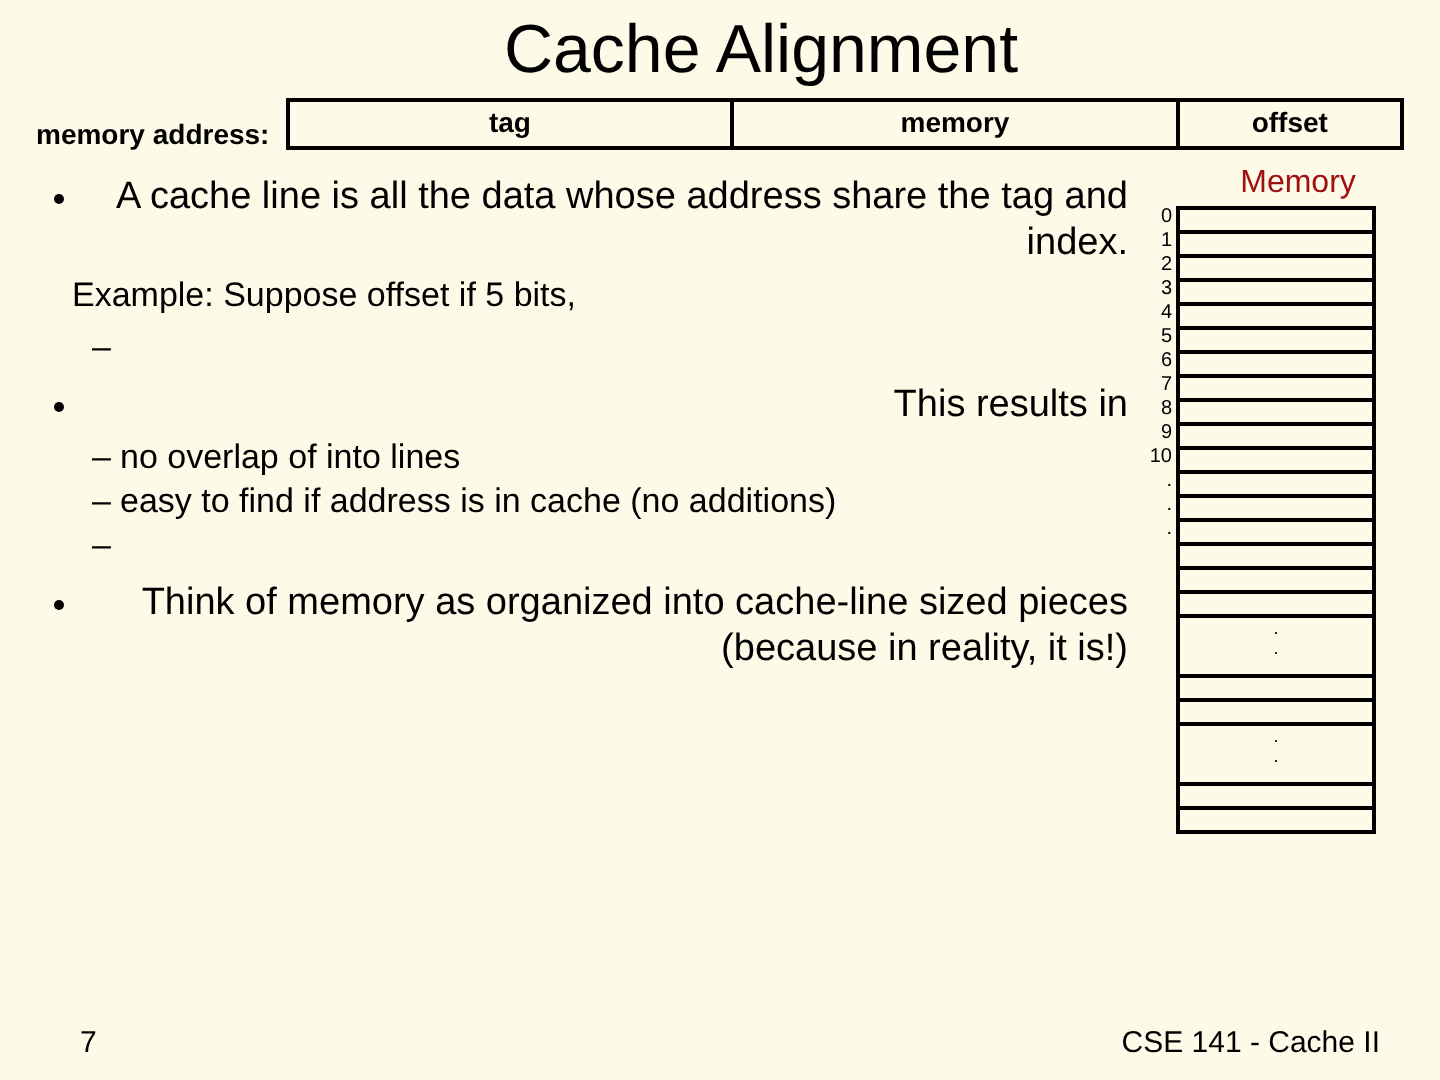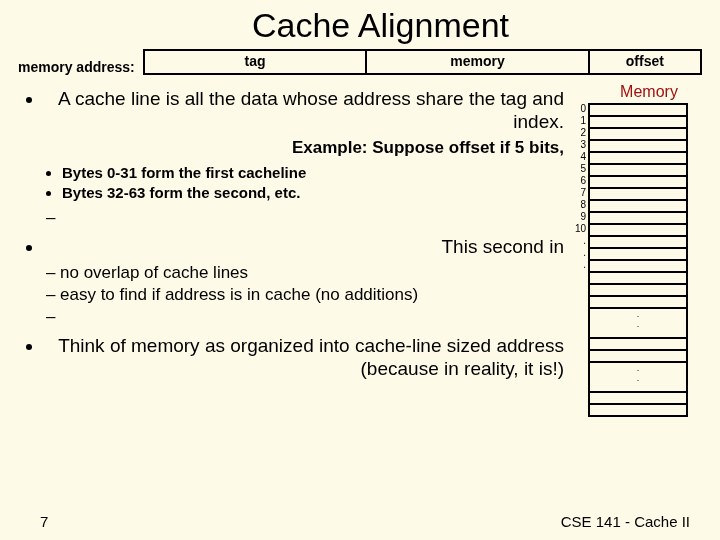--- a/index.html
+++ b/index.html
@@ -70,22 +70,21 @@
     font-size: 19px;
     line-height: 1.22;
     text-align: right;
   }
   ul.top > li { margin-bottom: 4px; }
 
   .example {
     font-size: 17px;
     line-height: 1.25;
     margin: 2px 0 4px 16px;
-    font-weight: bold;
-    text-align: right;
+    font-weight: normal;
   }
 
   ul.inner {
     list-style: disc;
     padding-left: 42px;
     margin: 0;
     font-size: 15px;
     font-weight: bold;
     line-height: 1.3;
   }
@@ -161,49 +160,45 @@
     <div class="addr-box box-offset">offset</div>
   </div>
 </div>
 
 <div class="content-row">
   <div class="left">
     <ul class="top">
       <li>A cache line is all the data whose address share the tag and index.</li>
     </ul>
     <div class="example">Example: Suppose offset if 5 bits,</div>
-    <ul class="inner">
-      <li>Bytes 0-31 form the first cacheline</li>
-      <li>Bytes 32-63 form the second, etc.</li>
-    </ul>
     <div class="dash-list">
       <div class="item">
         <span class="dash">–</span>
       </div>
     </div>
 
     <ul class="top">
-      <li>This second in</li>
+      <li>This results in</li>
     </ul>
     <div class="dash-list">
       <div class="item">
           <span class="dash">–</span>
-          <span>no overlap of cache lines</span>
+          <span>no overlap of into lines</span>
         </div>
       <div class="item">
           <span class="dash">–</span>
           <span>easy to find if address is in cache (no additions)</span>
         </div>
       <div class="item">
           <span class="dash">–</span>
         </div>
     </div>
 
     <ul class="top">
-      <li>Think of memory as organized into cache-line sized address (because in reality, it is!)</li>
+      <li>Think of memory as organized into cache-line sized pieces (because in reality, it is!)</li>
     </ul>
   </div>
 
   <div class="right">
     <div class="mem-label">Memory</div>
     <div class="mem-wrap">
       <div class="row-nums">
         <div>0</div>
         <div>1</div>
         <div>2</div>

